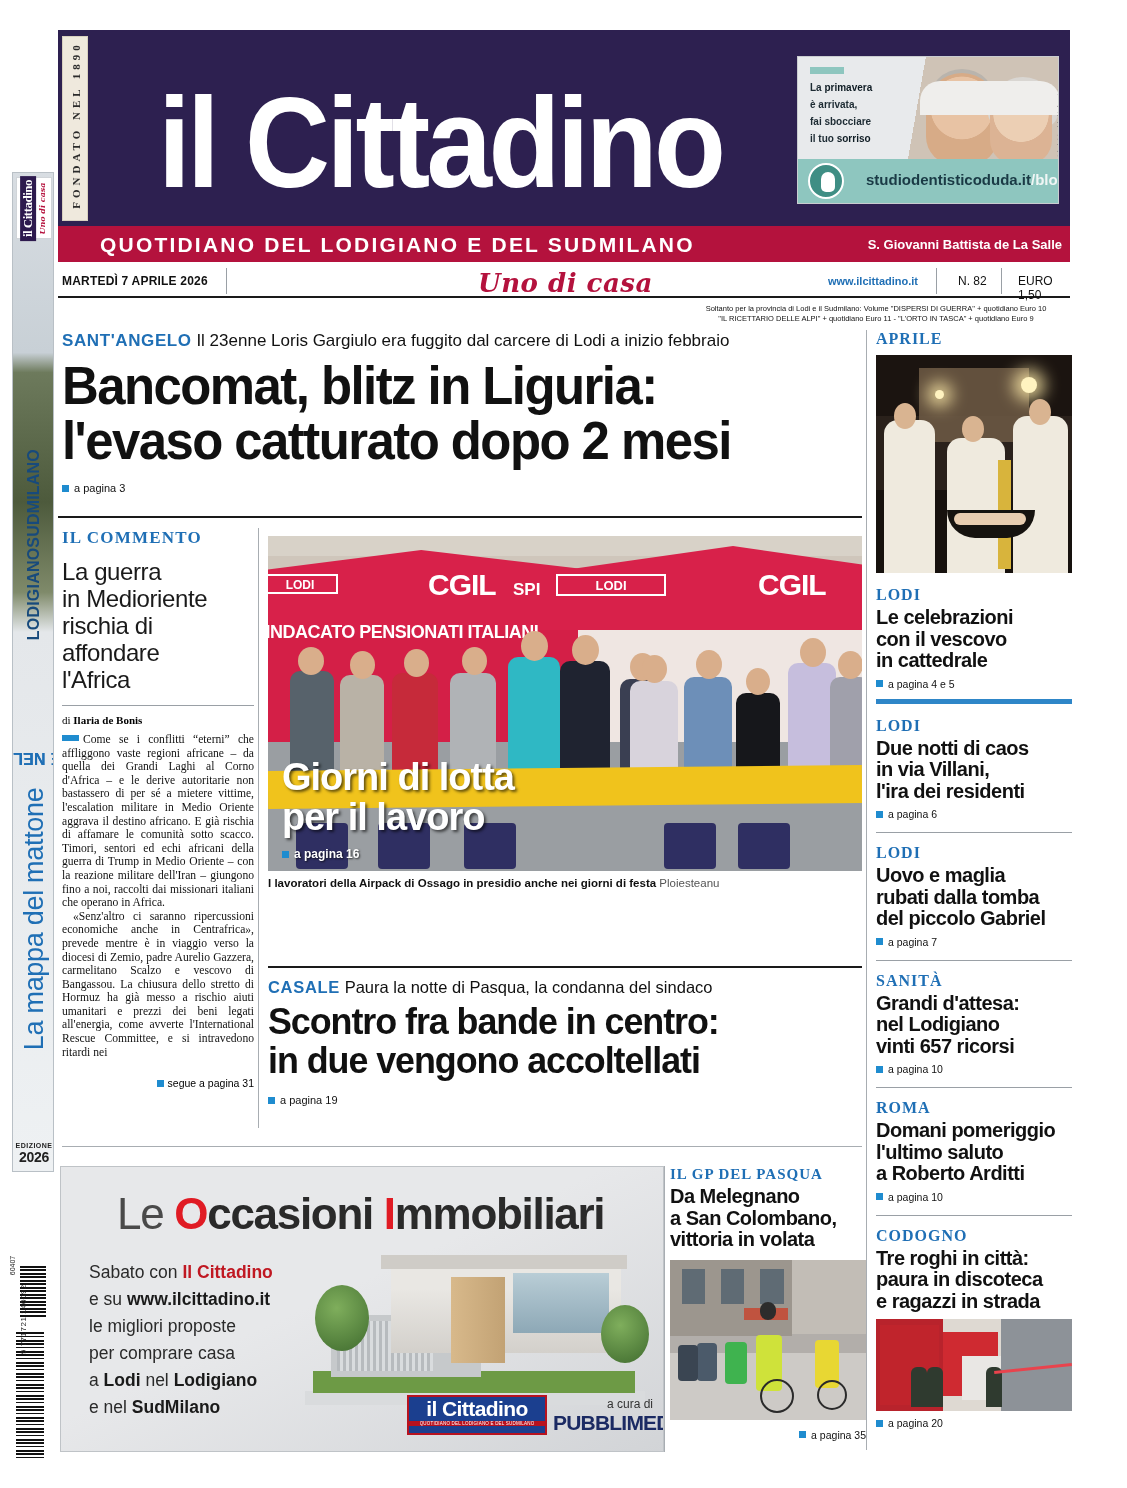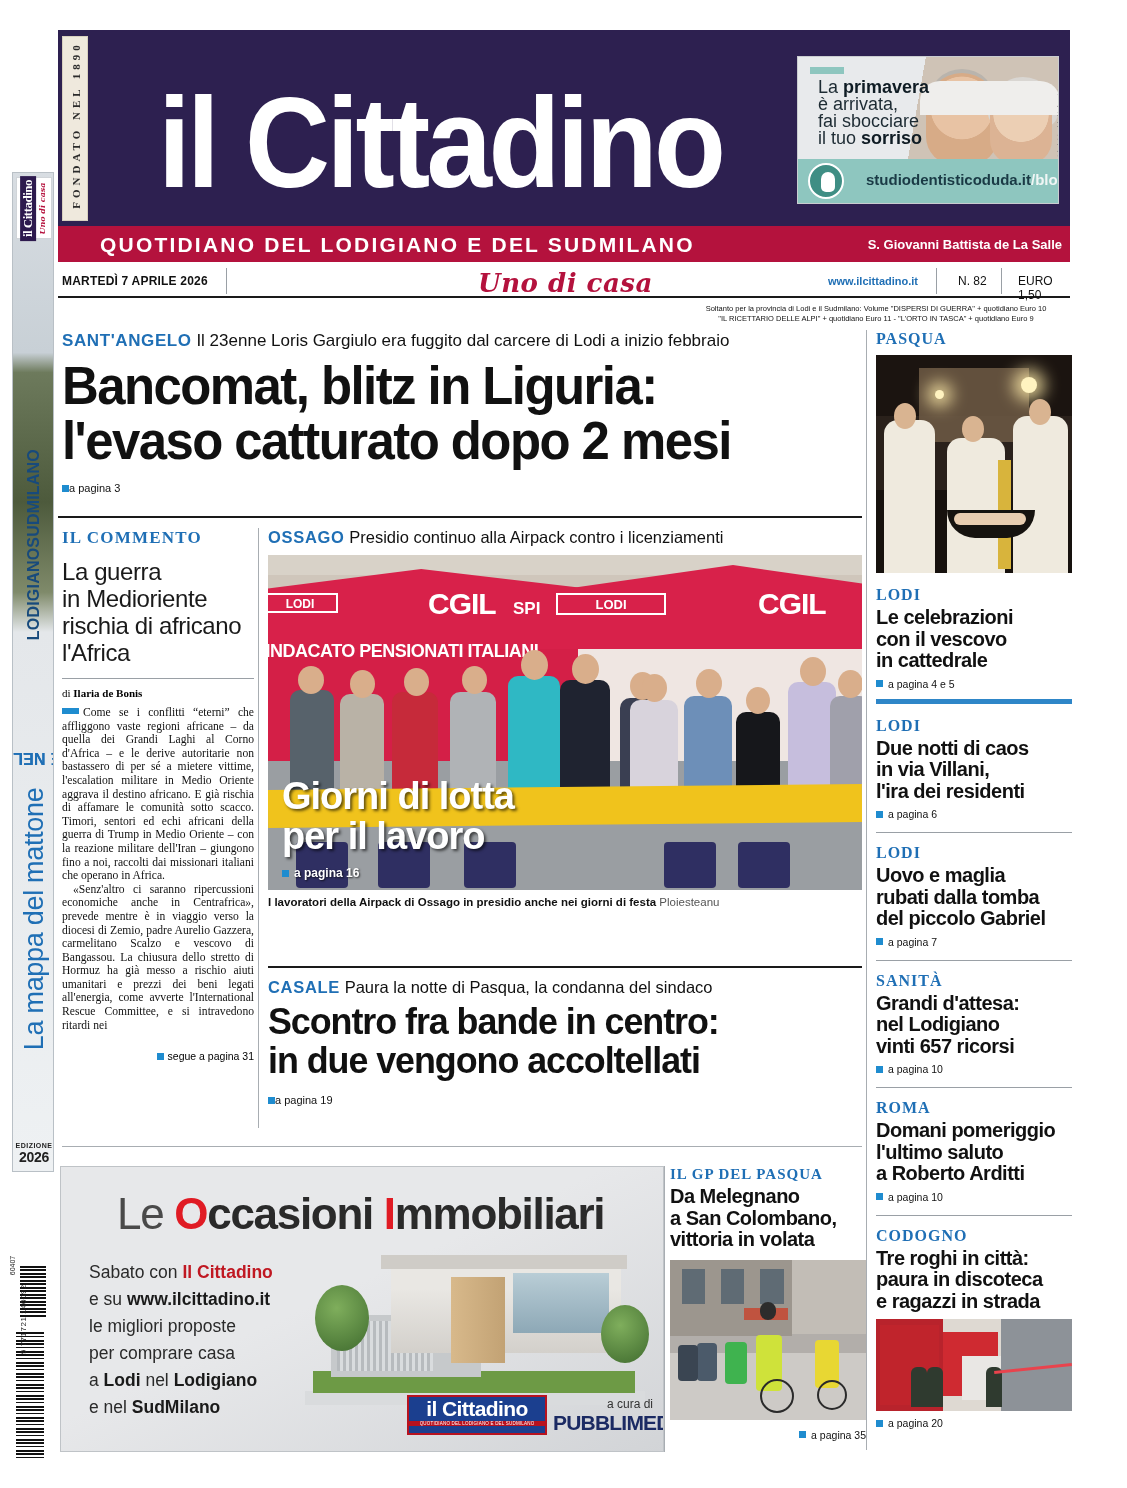--- a/index.html
+++ b/index.html
@@ -109,21 +109,21 @@
     color: #fff; font-weight: bold; font-size: 13px;
   }
 
   
   .mast-ad {
     position: absolute; left: 797px; top: 56px; width: 262px; height: 148px;
     background: #fff; border: 1px solid #c9ccd0; overflow: hidden;
   }
   .ad-top { position: absolute; inset: 0 0 44px 0; background: linear-gradient(100deg,#e8eaec 0 46%,#cfc3b6 46% 100%); }
   .ad-dash { position: absolute; left: 12px; top: 10px; width: 34px; height: 7px; background: #8ec6bf; }
-  .ad-txt { position: absolute; left: 20px; top: 22px; font-size: 18px; line-height: 17px; color: #1d2b33; }
+  .ad-txt { position: absolute; left: 12px; top: 22px; font-size: 10px; line-height: 17px; color: #1d2b33; font-weight: bold; }
   .ad-txt b { color: #0f1c24; }
   .ad-face1 { position: absolute; left: 128px; top: 16px; width: 72px; height: 92px; border-radius: 38px 38px 30px 30px;
     background: radial-gradient(circle at 50% 38%,#e8c3a4 0 46%,#d7ab87 47% 100%); }
   .ad-hair1 { position: absolute; left: 130px; top: 12px; width: 68px; height: 34px; border-radius: 34px 34px 0 0; background: #b9b4ad; }
   .ad-face2 { position: absolute; left: 192px; top: 26px; width: 62px; height: 82px; border-radius: 32px 32px 26px 26px;
     background: radial-gradient(circle at 50% 38%,#eccfb4 0 46%,#dcb394 47% 100%); }
   .ad-hair2 { position: absolute; left: 190px; top: 20px; width: 70px; height: 50px; border-radius: 35px 35px 14px 14px; background: #d9d6d2; }
   .ad-body { position: absolute; left: 122px; bottom: 44px; width: 140px; height: 34px; background: #efeeec; border-radius: 20px 20px 0 0; }
   .ad-bottom { position: absolute; left: 0; right: 0; bottom: 0; height: 44px; background: #8ec6bf; }
   .ad-url { position: absolute; left: 68px; top: 12px; font-size: 15px; font-weight: bold; color: #1a3a45; }
@@ -150,21 +150,21 @@
     font-size: 7.5px; line-height: 10px; color: #111; }
 
   
   .lead { position: absolute; left: 62px; top: 330px; width: 800px; }
   .kicker-line { font-size: 17px; color: #111; line-height: 22px; }
   .kicker-line .loc { color: #1f6fb5; font-weight: bold; letter-spacing: .6px; font-size: 17px; }
   .lead h1 {
     font-size: 53px; line-height: 55px; font-weight: bold; color: #111;
     letter-spacing: -1.6px; margin-top: 6px; transform: scaleX(.96); transform-origin: left top;
   }
-  .refbox { margin-top: 14px; font-size: 11px; color: #111; display: flex; align-items: center; }
+  .refbox { margin-top: 14px; font-size: 11px; color: #111; display: flex; align-items: center; gap: 5px; }
   .refsq { width: 7px; height: 7px; background: #1f8ccf; display: inline-block; }
 
   .hr-black { position: absolute; height: 2px; background: #1a1a1a; }
   .hr-thin { position: absolute; height: 1px; background: #a8adb2; }
 
   
   .comment { position: absolute; left: 62px; top: 528px; width: 192px; }
   .comment .tag { color: #1f6fb5; font-weight: bold; font-size: 17px; letter-spacing: 1.2px; font-family:"Liberation Serif",serif; }
   .comment h2 { font-weight: normal; font-size: 24px; line-height: 27px; color: #1a1a1a; margin-top: 10px; letter-spacing: -.4px;}
   .comment .byline { margin-top: 12px; padding-top: 8px; border-top: 1px solid #9aa0a6; font-size: 11px; font-family:"Liberation Serif",serif;}
@@ -389,40 +389,36 @@
   <div class="hr-black" style="left:268px; top:966px; width:594px;"></div>
   <div class="hr-thin" style="left:866px; top:330px; width:1px; height:1120px;"></div>
   <div class="hr-thin" style="left:62px; top:1146px; width:800px;"></div>
   <div class="hr-thin" style="left:664px; top:1166px; width:1px; height:286px;"></div>
 
   <div class="comment">
     <div class="tag">IL COMMENTO</div>
     <h2>
       <span>La guerra</span><br>
       <span>in Medioriente</span><br>
-      <span>rischia di africano</span><br>
+      <span>rischia di affondare</span><br>
       <span>l'Africa</span>
     </h2>
     <div class="byline">
       <span>di </span><b>Ilaria de Bonis</b>
     </div>
     <div class="body">
       <p class="first"><i class="dashmark"></i><span>Come se i conflitti “eterni” che affliggono vaste regioni africane – da quella dei Grandi Laghi al Corno d'Africa – e le derive autoritarie non bastassero di per sé a mietere vittime, l'escalation militare in Medio Oriente aggrava il destino africano. E già rischia di affamare le comunità sotto scacco. Timori, sentori ed echi africani della guerra di Trump in Medio Oriente – con la reazione militare dell'Iran – giungono fino a noi, raccolti dai missionari italiani che operano in Africa.</span></p>
       <p><span>«Senz'altro ci saranno ripercussioni economiche anche in Centrafrica», prevede mentre è in viaggio verso la diocesi di Zemio, padre Aurelio Gazzera, carmelitano Scalzo e vescovo di Bangassou. La chiusura dello stretto di Hormuz ha già messo a rischio aiuti umanitari e prezzi dei beni legati all'energia, come avverte l'International Rescue Committee, e si intravedono ritardi nei</span></p>
     </div>
     <div class="segue">
       <i class="refsq" style="margin-right:4px"></i><span>segue a pagina 31</span>
     </div>
   </div>
 
   <div class="ossago">
-    <div class="sec-kick">
-      <span class="loc">OSSAGO</span>
-      <span>Presidio continuo alla Airpack contro i licenziamenti</span>
-    </div>
     <div class="photo-main">
       <div class="pm-sky"></div>
       <div class="pm-tent"></div>
       <div class="pm-tent2"></div>
       <div class="pm-band"></div>
       <div class="pm-white"></div>
       <div class="pm-red2"></div>
       <div class="pm-sindacato">SINDACATO PENSIONATI ITALIANI</div>
       <div class="pm-lodi1">LODI</div>
       <div class="pm-cgil1">CGIL</div>
@@ -484,21 +480,21 @@
       <span>Scontro fra bande in centro:</span><br>
       <span>in due vengono accoltellati</span>
     </h2>
     <div class="refbox">
       <i class="refsq"></i>
       <span>a pagina 19</span>
     </div>
   </div>
 
   <div class="rail">
-    <div class="rail-tag">PASQUA</div>
+    <div class="rail-tag">APRILE</div>
 
     <div class="rimg rimg-pasqua">
       <div class="rp-bldg"></div>
       <div class="rp-light" style="left:74%;top:10%"></div>
       <div class="rp-light" style="left:30%;top:16%;width:9px;height:9px"></div>
       <div class="rp-fig" style="left:4%;width:26%;height:70%"></div>
       <div class="rp-head" style="left:9%;top:22%"></div>
       <div class="rp-fig" style="left:36%;width:30%;height:62%"></div>
       <div class="rp-head" style="left:44%;top:28%"></div>
       <div class="rp-fig" style="left:70%;width:28%;height:72%"></div>

